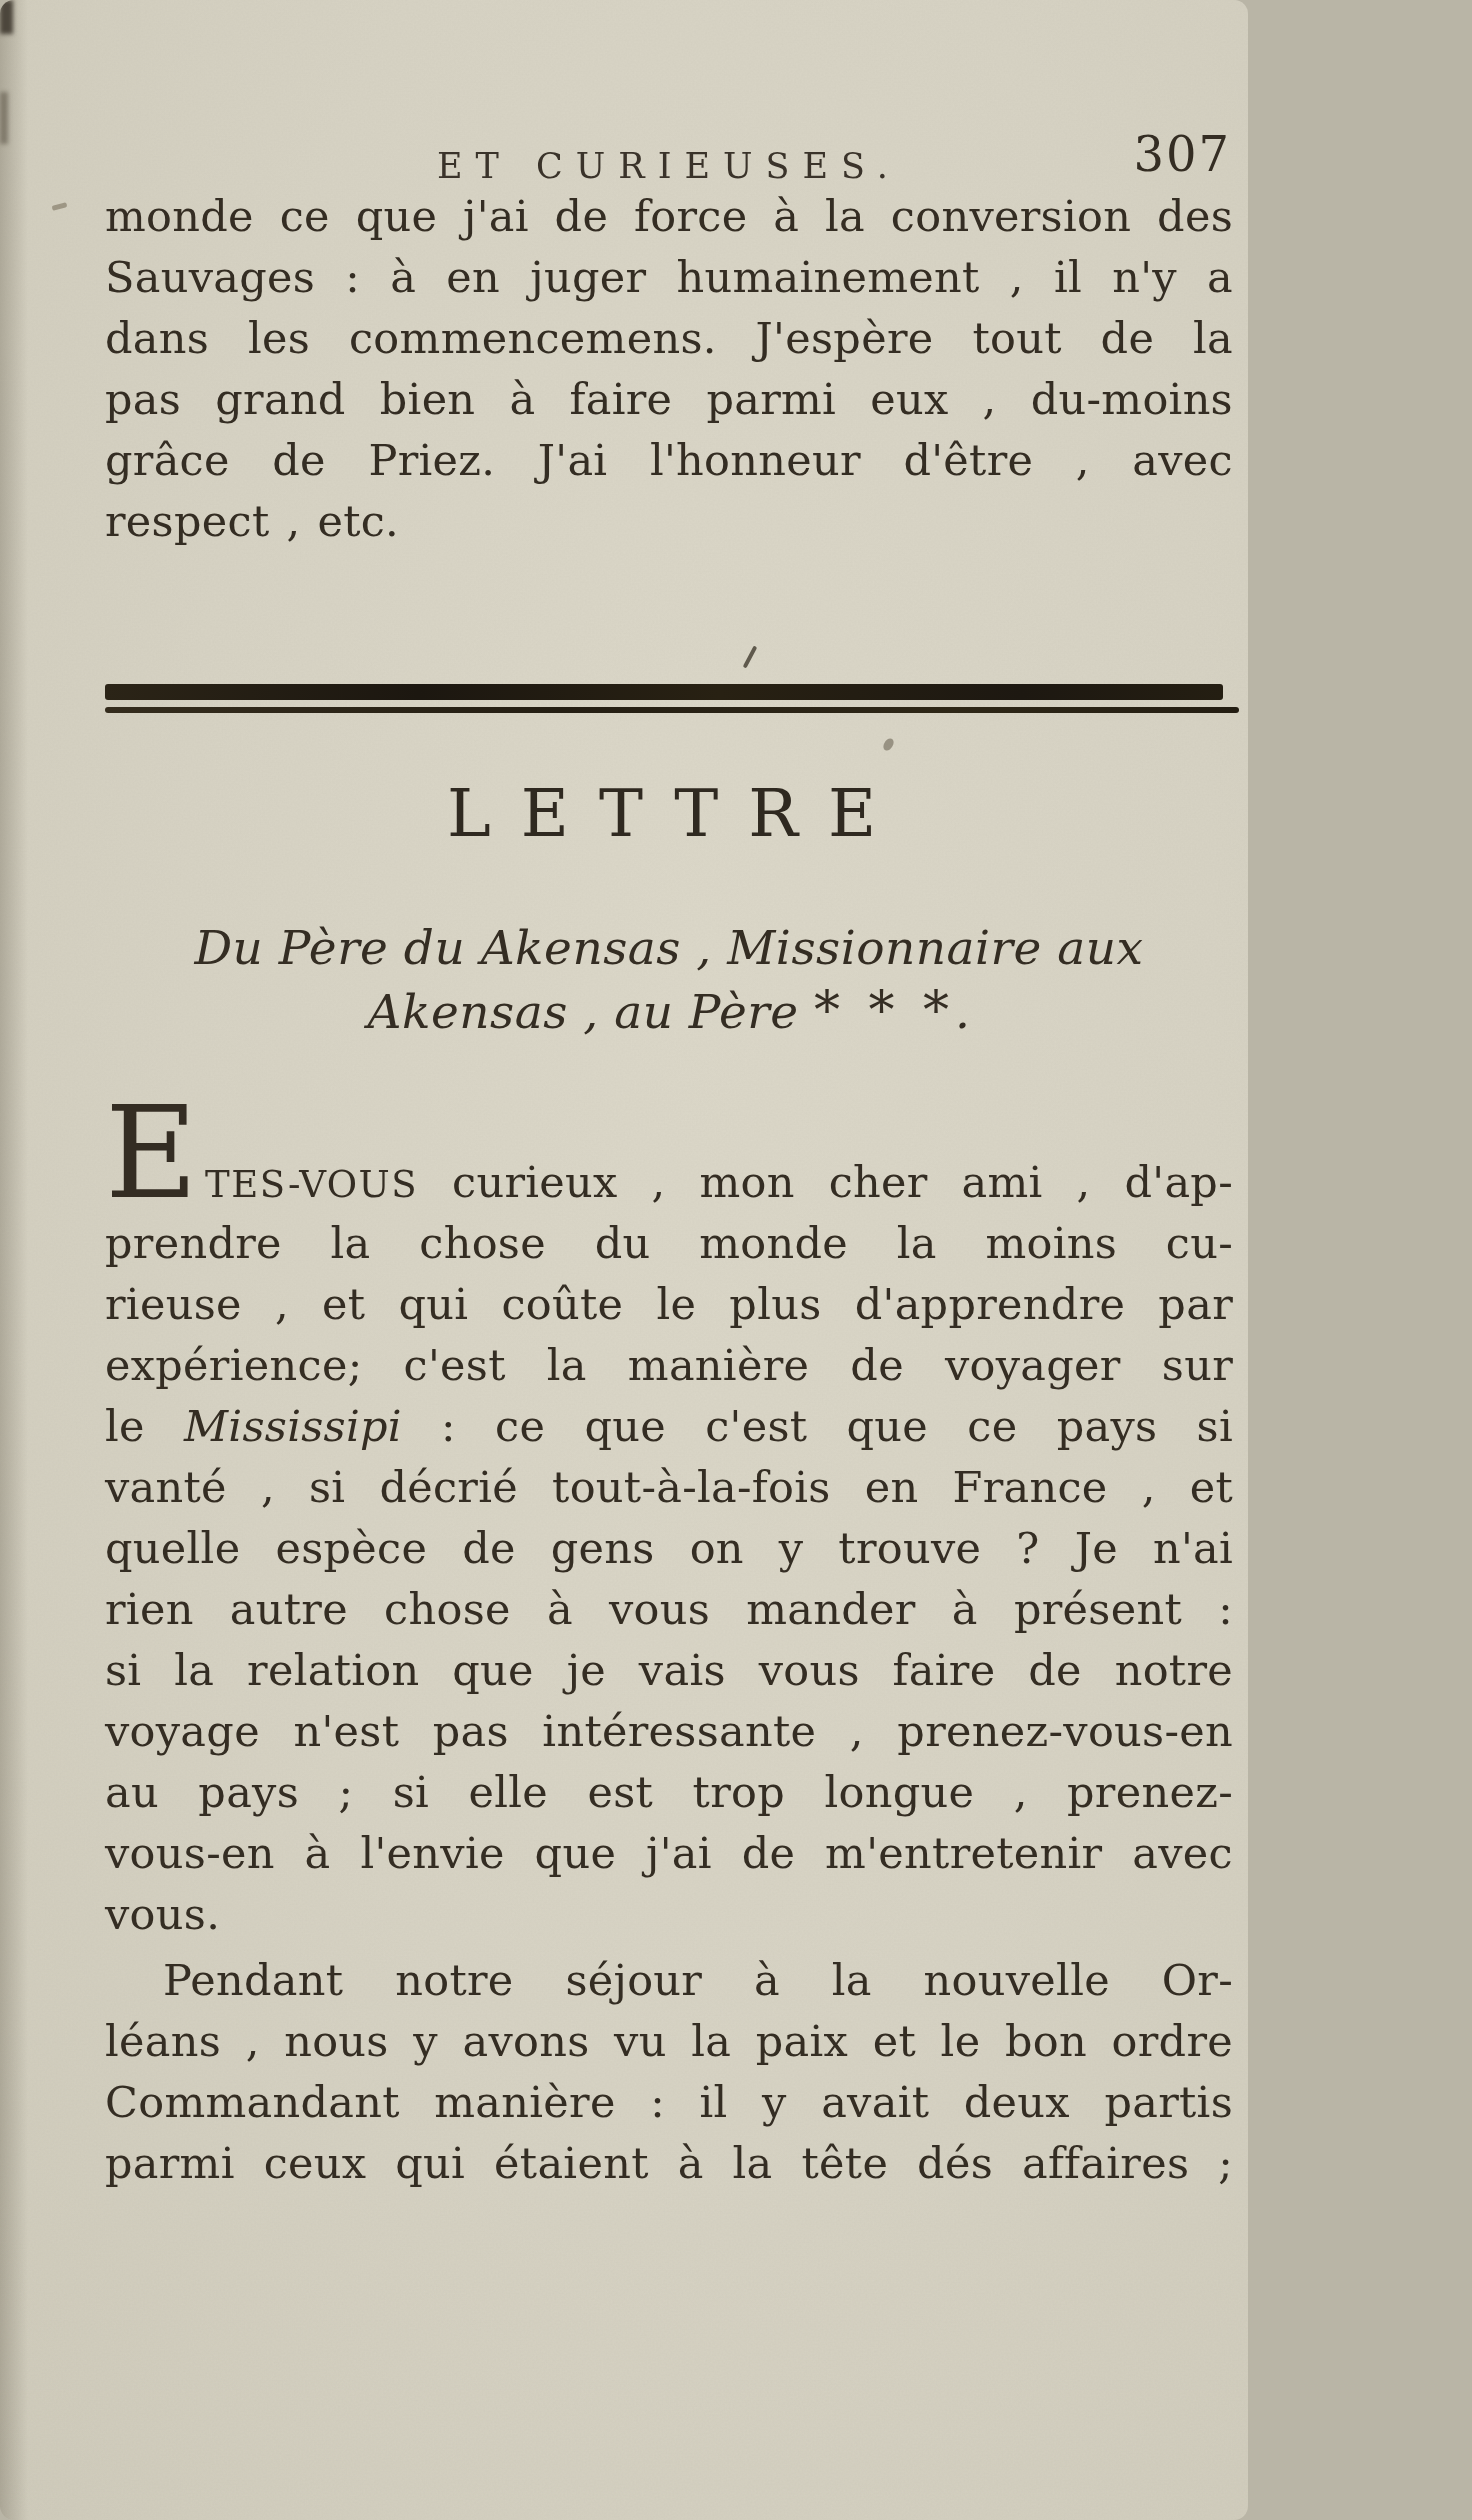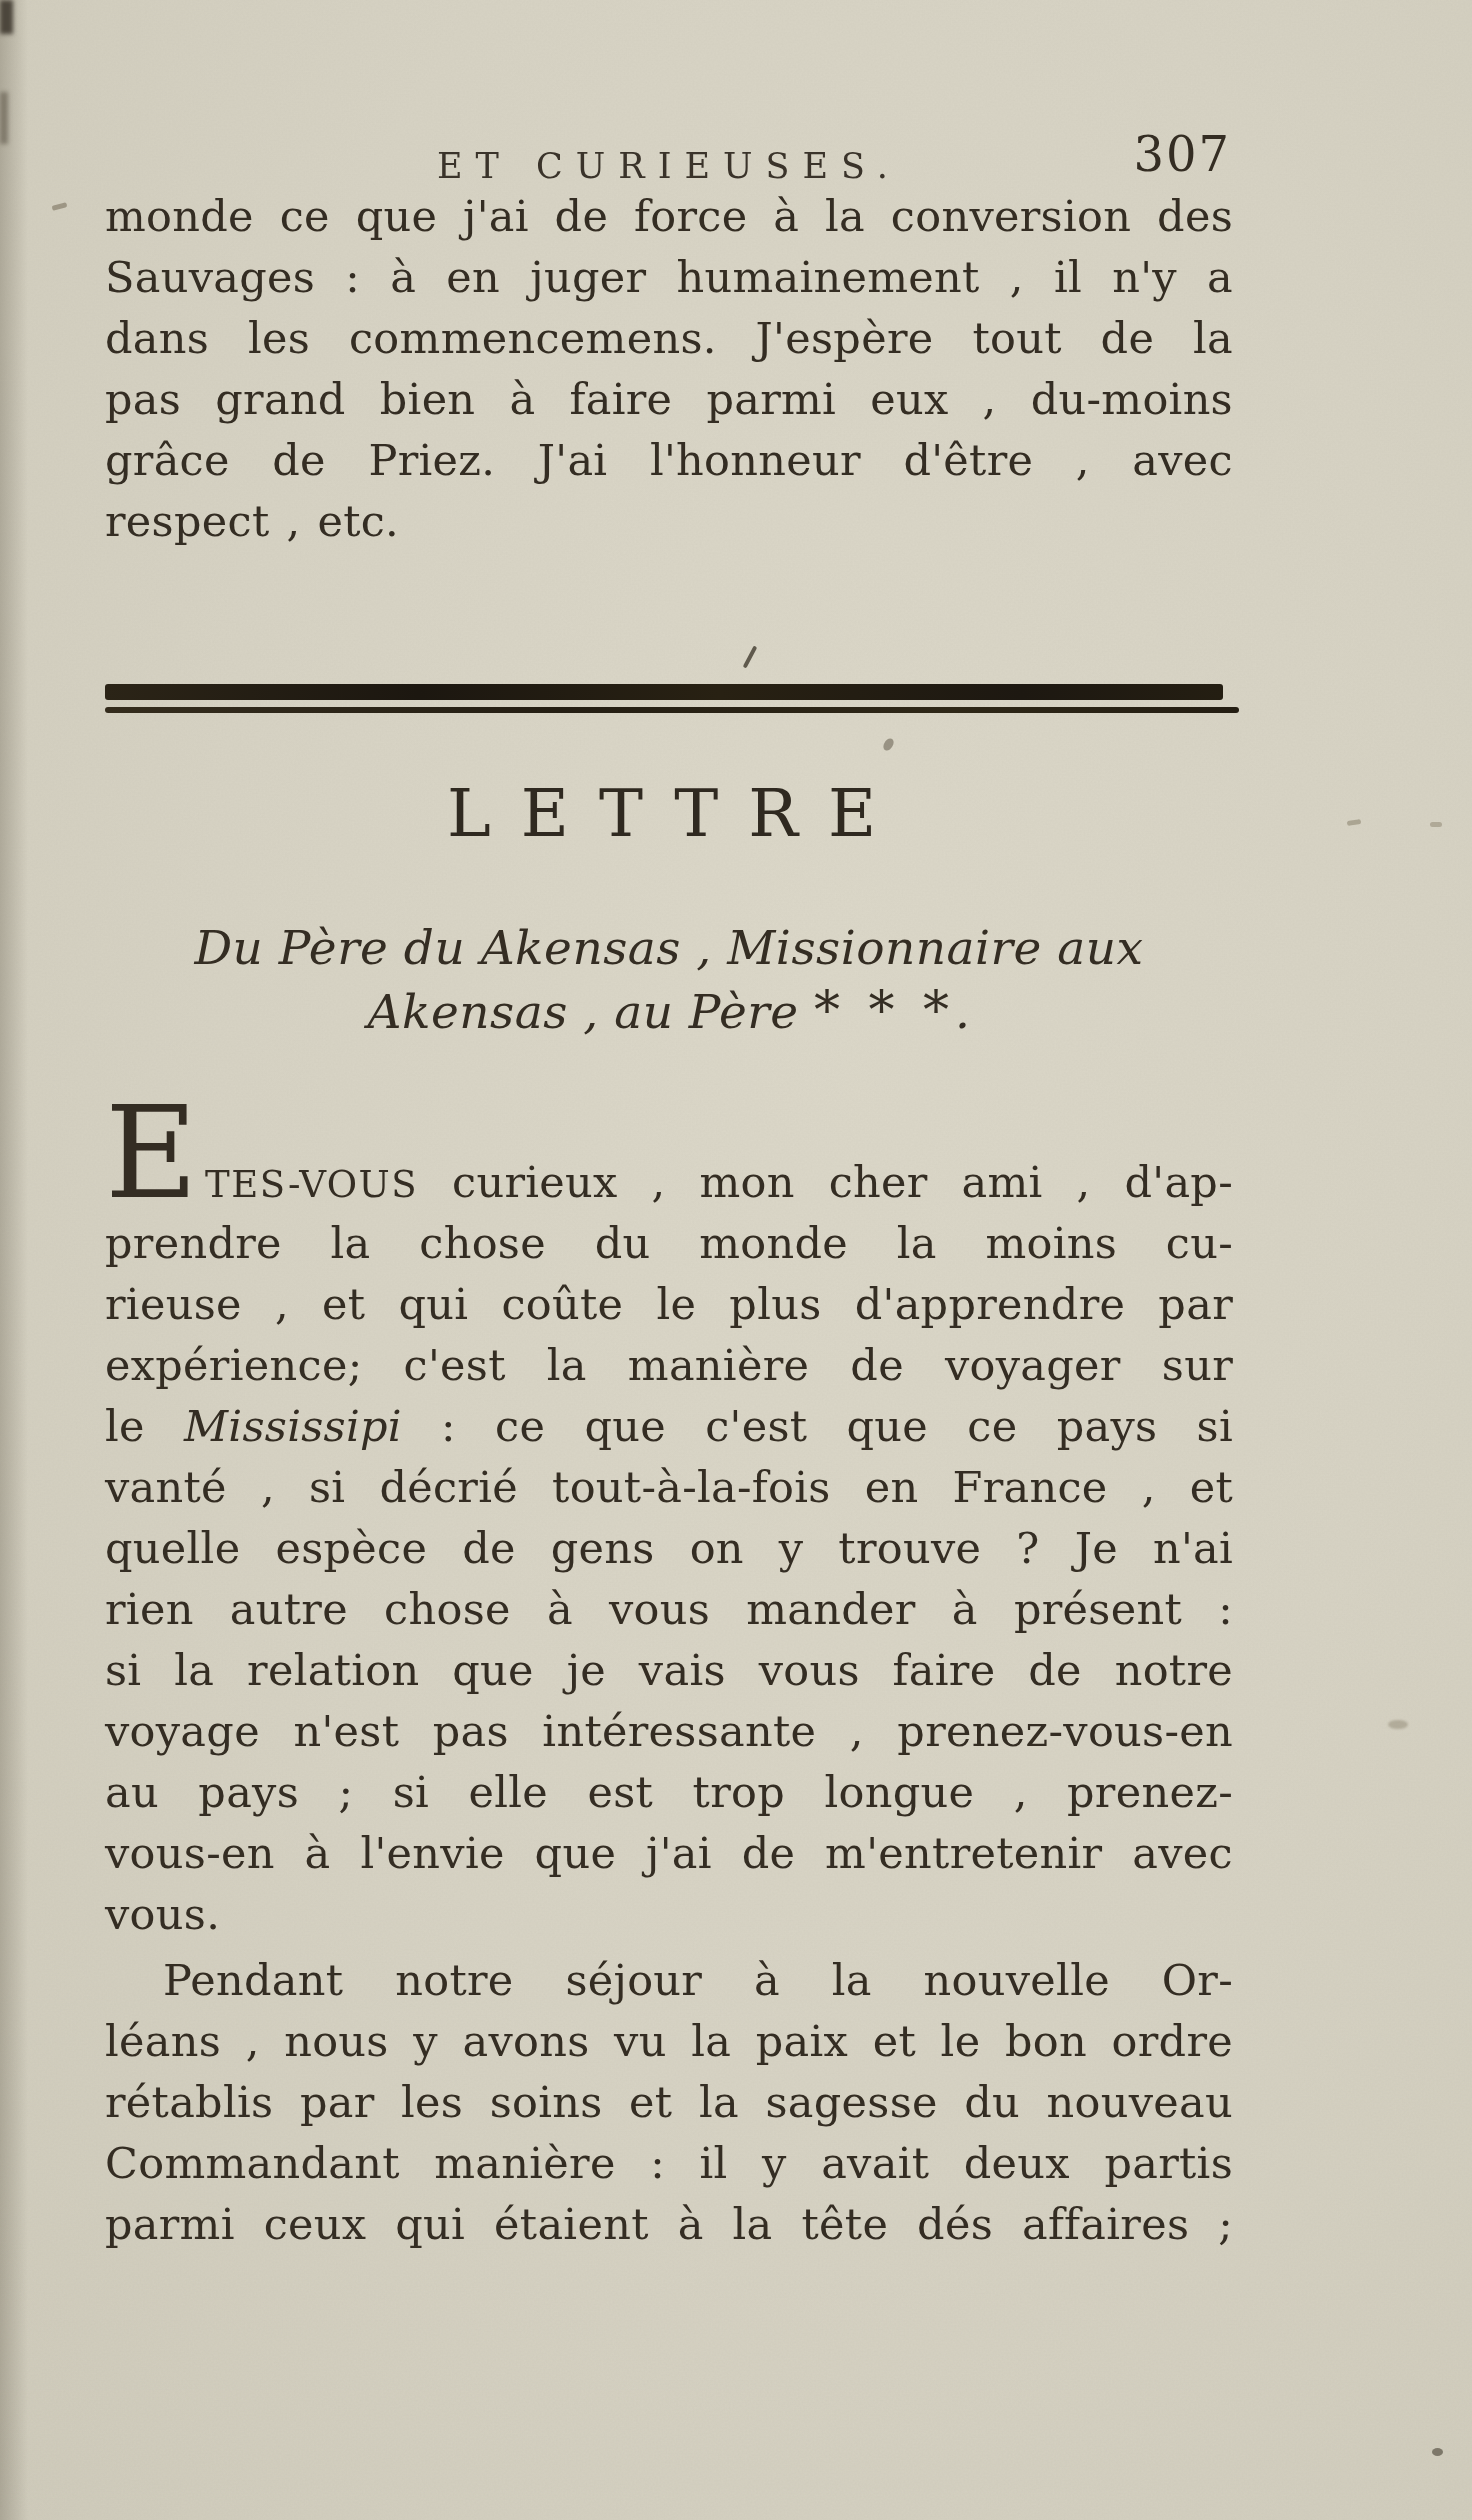--- a/index.html
+++ b/index.html
@@ -1,20 +1,21 @@
 <!DOCTYPE html>
 <html><head>
 <meta charset="utf-8">
 <style>
   html,body{margin:0;padding:0;background:#b9b5a6;}
   .scan{
-    position:relative;width:1472px;height:2520px;overflow:hidden;
+    position:relative;width:1248px;height:2520px;overflow:hidden;
     background:radial-gradient(ellipse at 56% 38%, #dcd8c9 0%, #d7d3c4 52%, #cfcbbb 100%);
     font-family:"DejaVu Serif","Liberation Serif",serif;
     color:#342d23;
+    border-radius:14px;
   }
   .noise{position:absolute;left:0;top:0;pointer-events:none;}
   .gutter-shadow{position:absolute;left:0;top:0;width:28px;height:100%;
     background:linear-gradient(to right, rgba(92,85,69,.30), rgba(92,85,69,0));}
   .col{position:absolute;left:105px;width:1128px;}
 
   
   .header{top:140px;height:60px;}
   .running-title{text-align:center;font-size:35px;line-height:52px;letter-spacing:13px;color:#3a332a;}
   .page-number{position:absolute;right:2px;top:-12px;font-size:48px;line-height:52px;letter-spacing:2px;}
@@ -117,21 +118,20 @@
     <div class="line">si la relation que je vais vous faire de notre</div>
     <div class="line">voyage n'est pas intéressante , prenez-vous-en</div>
     <div class="line">au pays ; si elle est trop longue , prenez-</div>
     <div class="line">vous-en à l'envie que j'ai de m'entretenir avec</div>
     <div class="line last">vous.</div>
   </div>
 
   <div class="para p3 col">
     <div class="line indent">Pendant notre séjour à la nouvelle Or-</div>
     <div class="line">léans , nous y avons vu la paix et le bon ordre</div>
-    <div class="line">rétablis par les soins et la sagesse du nouveau</div>
     <div class="line">Commandant manière : il y avait deux partis</div>
     <div class="line">parmi ceux qui étaient à la tête dés affaires ;</div>
   </div>
 
   <div class="art smudge-a"></div>
   <div class="art smudge-b"></div>
   <div class="art slash"></div>
   <div class="art fleck-a"></div>
   <div class="art fleck-b"></div>
   <div class="art fleck-c"></div>

